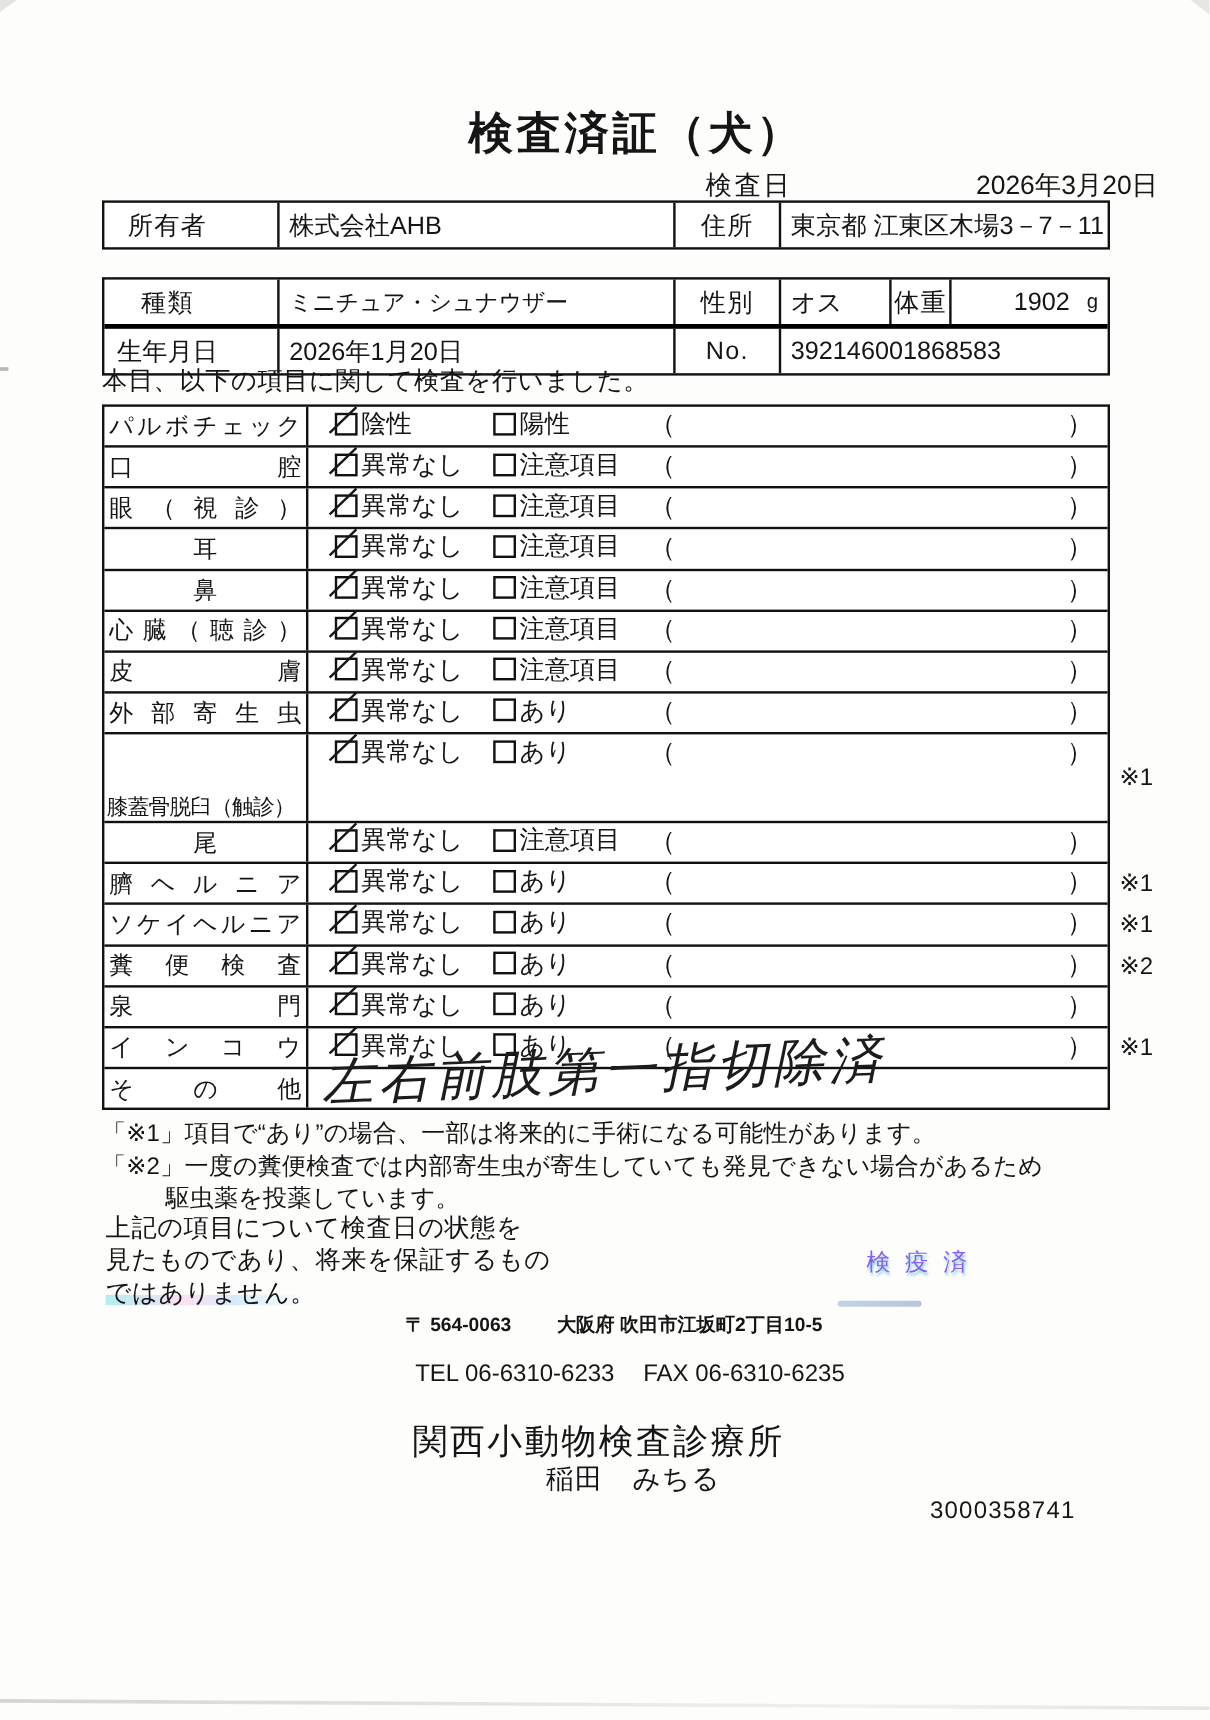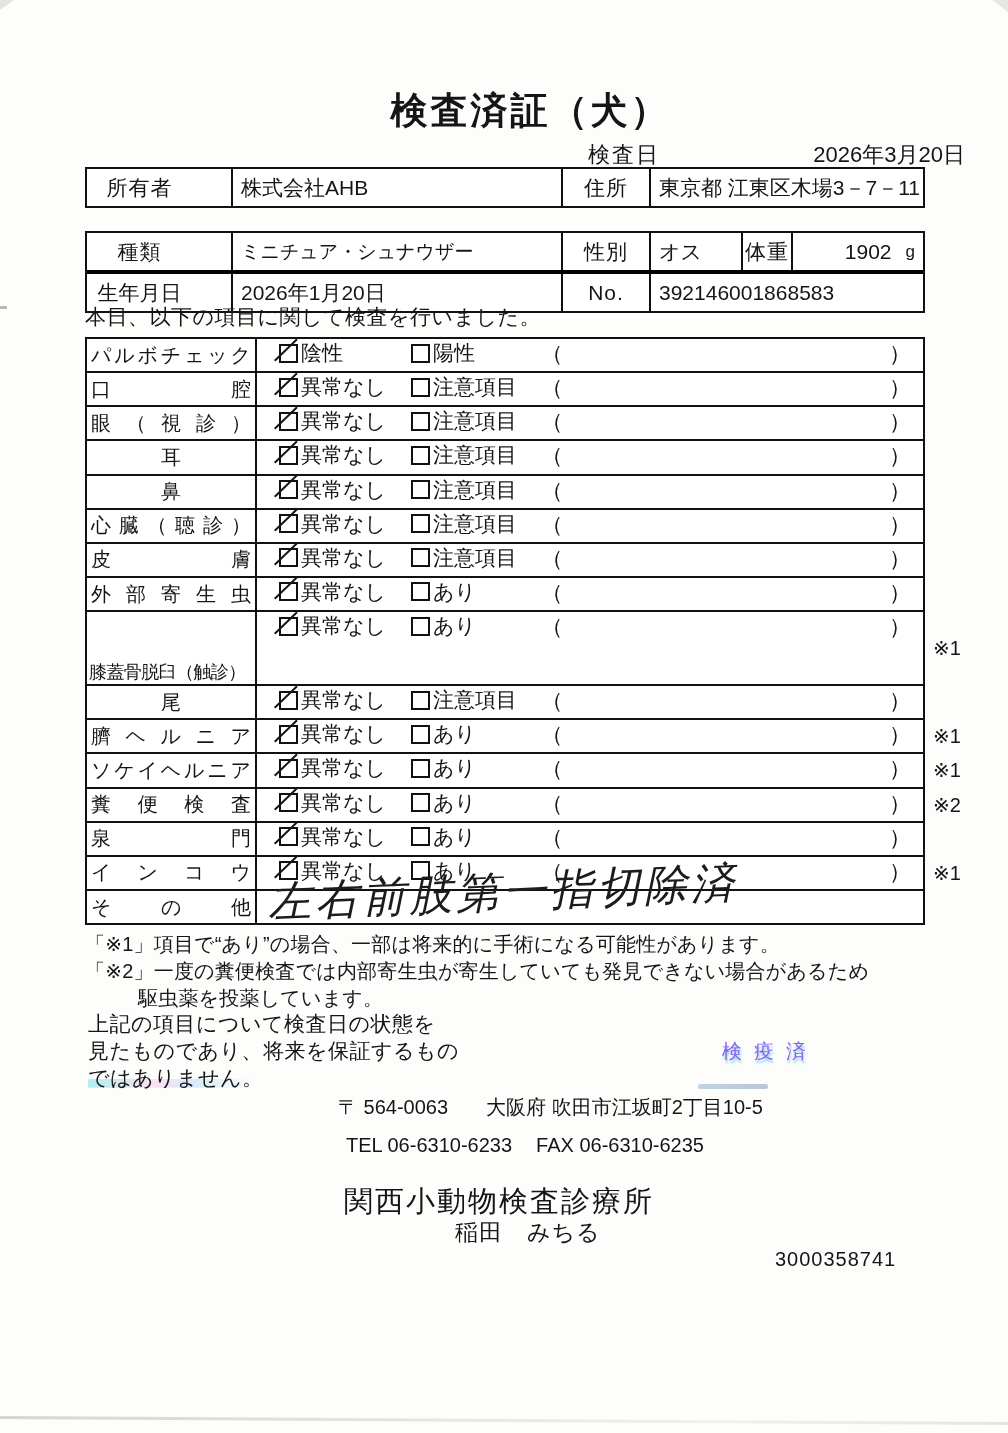--- a/index.html
+++ b/index.html
@@ -67,21 +67,21 @@
   .n2{top:958px;}
   .n3{top:985px;left:138px;}
   .disc{left:88px;top:1010px;font-size:21px;line-height:27px;letter-spacing:0.5px;}
   .disc .hl{background:linear-gradient(90deg,rgba(0,205,225,.30),rgba(255,120,210,.22) 38%,
             rgba(110,190,255,.28) 62%,rgba(255,255,255,0) 95%);
             background-size:100% 38%;background-position:0 88%;background-repeat:no-repeat;}
   .stamp{left:722px;top:1038px;font-size:20px;letter-spacing:12px;color:#8b5cf6;
          text-shadow:1px 3px 2px rgba(40,185,200,.55);}
   .smudge{left:698px;top:1084px;width:70px;height:5px;border-radius:3px;
           background:linear-gradient(90deg,rgba(120,160,200,.45),rgba(60,90,160,.35));}
-  .addr1{left:338px;top:1094px;font-size:20px;}
+  .addr1{left:338px;top:1094px;font-size:16px;font-weight:bold;}
   .addr1 .gap{display:inline-block;width:38px;}
   .tel{left:346px;top:1134px;font-size:20px;}
   .tel .gap{display:inline-block;width:24px;}
   .clinic{left:344px;top:1182px;font-size:29px;letter-spacing:2px;}
   .vet{left:455px;top:1217px;font-size:23px;letter-spacing:1px;}
   .serial{left:775px;top:1248px;font-size:20px;letter-spacing:1px;}
 
   
   .edge-bottom{left:-10px;top:1419px;width:1040px;height:3px;
       background:linear-gradient(90deg,rgba(0,0,0,.16),rgba(0,0,0,.05) 70%,rgba(0,0,0,.10));

